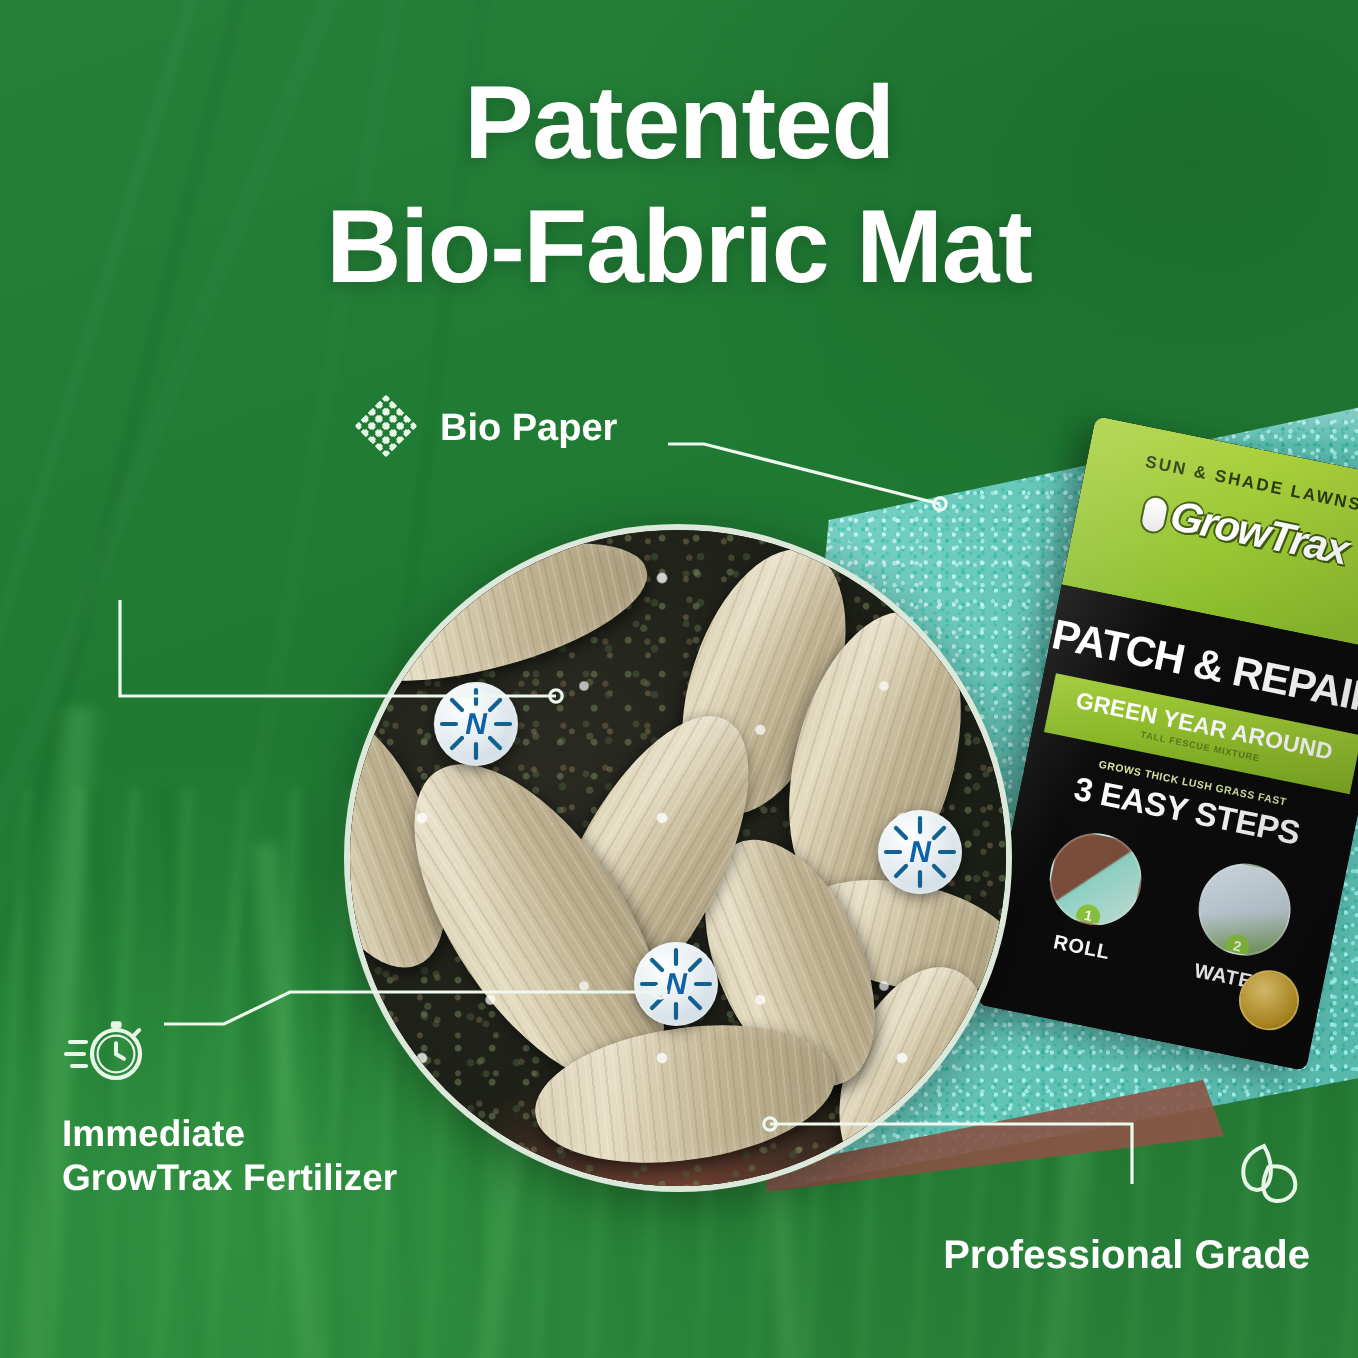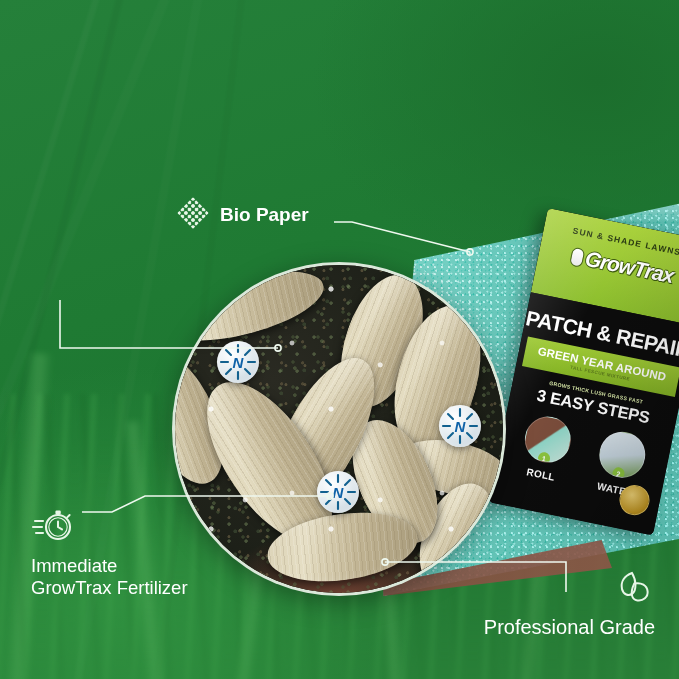--- a/index.html
+++ b/index.html
@@ -253,21 +253,21 @@
   .n3{ left:142px; top:206px; }
 
   
   .callout-svg{ position:absolute; inset:0; z-index:22; pointer-events:none; }
 
   
   .lbl{ position:absolute; z-index:26; }
   .lbl .ico{ display:block; margin-bottom:6px; }
   .lbl .t1{ display:block; color:#eaf6ea; font-size:18.5px; line-height:1.18; font-weight:normal; }
   .lbl .t2{ display:block; color:#ffffff; font-size:18.5px; line-height:1.18; font-weight:bold; }
-  .lbl.bold .t1, .lbl.bold .t2{ font-weight:normal; color:#ffffff; }
+  .lbl.bold .t1, .lbl.bold .t2{ font-weight:bold; color:#ffffff; }
 
   .lbl-time{ left:31px; top:214px; }
   .lbl-bio{ left:176px; top:196px; display:flex; align-items:center; gap:10px; }
   .lbl-bio .t2{ font-size:19px; }
   .lbl-imm{ left:31px; top:505px; }
   .lbl-imm .t1, .lbl-imm .t2{ font-weight:bold; color:#ffffff; font-size:18.5px; }
   .lbl-seed{ right:24px; top:570px; text-align:right; }
   .lbl-seed .ico{ margin-left:auto; }
   .lbl-seed .t1, .lbl-seed .t2{ font-weight:bold; color:#ffffff; font-size:20px; }
 </style>
@@ -399,20 +399,22 @@
 
       <path d="M82 512 L112 512 L145 496 L330 496"></path>
       <circle cx="330" cy="496" r="3.1" fill="none" stroke="#eef8ee" stroke-width="1.6"></circle>
 
       <path d="M566 592 L566 562 L385 562"></path>
       <circle cx="385" cy="562" r="3.1" fill="none" stroke="#eef8ee" stroke-width="1.6"></circle>
     </g>
   </svg>
 
   <div class="headline">
+    <span class="l1">Patented</span>
+    <span class="l2">Bio-Fabric Mat</span>
   </div>
 
 
   <div class="lbl lbl-bio">
     <span>
       <svg width="34" height="34" viewBox="0 0 34 34">
         <g transform="rotate(45 17 17)" stroke="#e7f6e7" stroke-width="2.1" stroke-linecap="round">
           <line x1="7" y1="7" x2="7" y2="27"></line>
           <line x1="12" y1="7" x2="12" y2="27"></line>
           <line x1="17" y1="7" x2="17" y2="27"></line>

